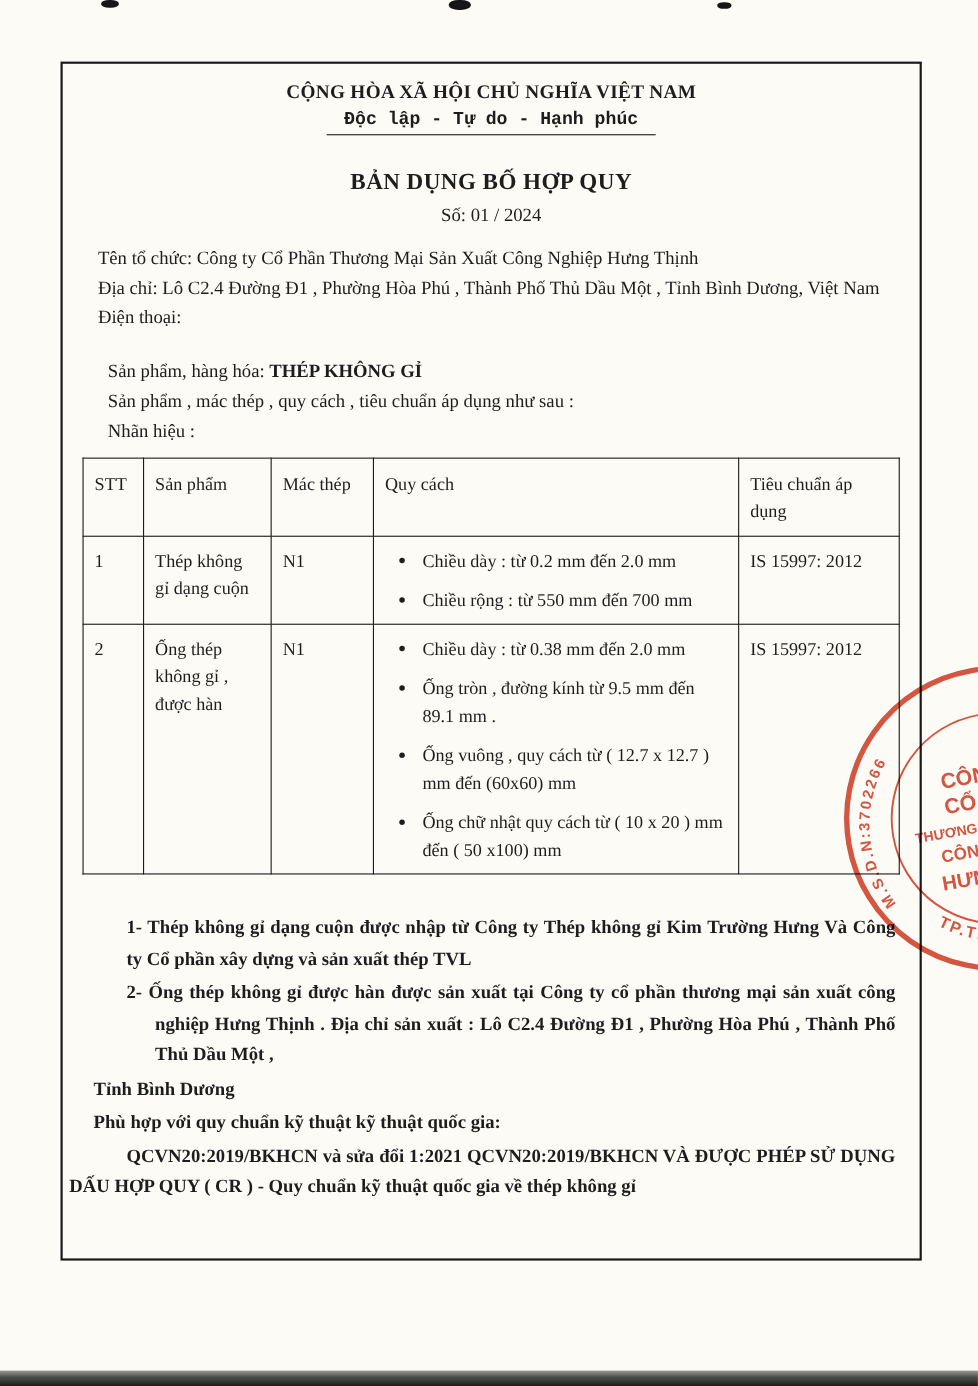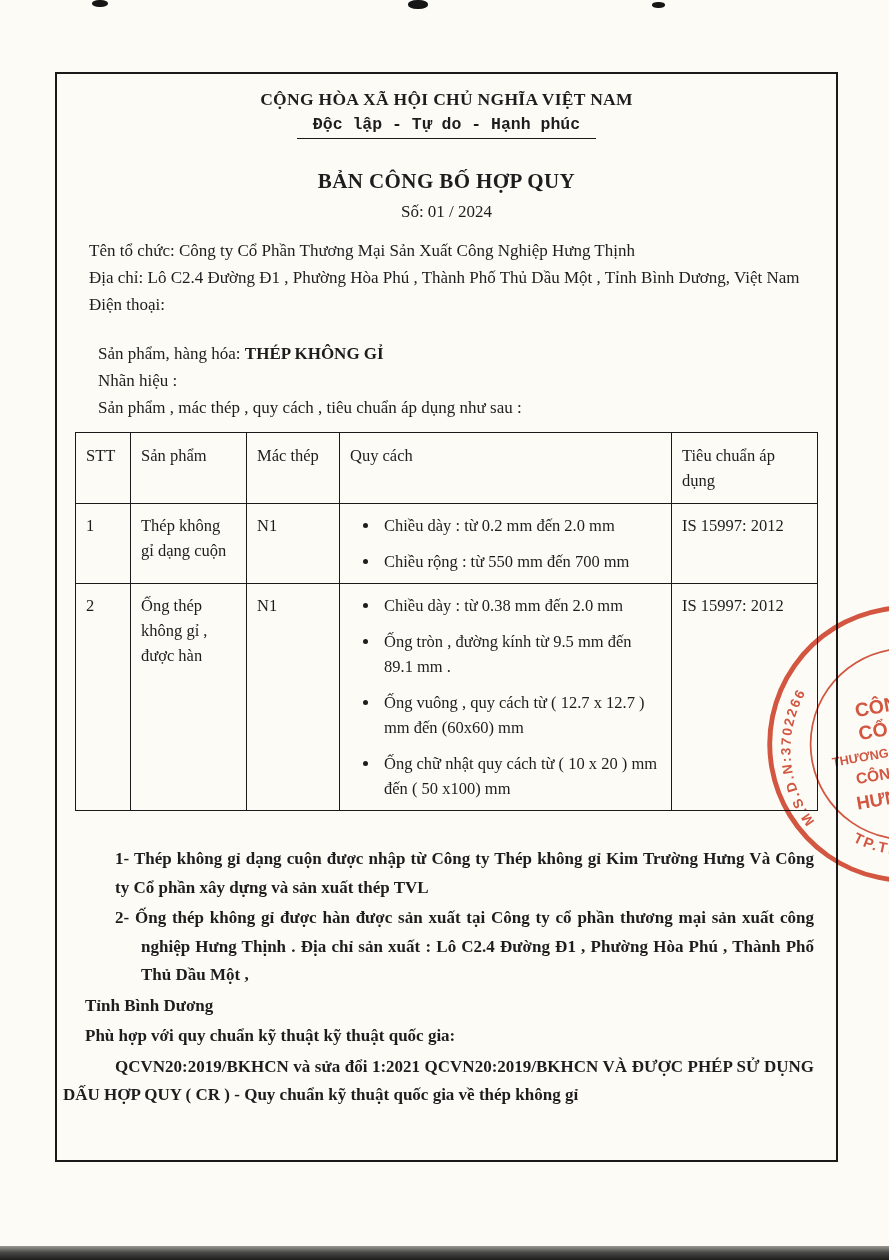--- a/index.html
+++ b/index.html
@@ -12,21 +12,21 @@
   .speck { position:absolute; background:#161616; border-radius:45%; }
   .speck.s1 { left:92px;  top:0;   width:16px; height:7px; }
   .speck.s2 { left:408px; top:0;   width:20px; height:9px; }
   .speck.s3 { left:652px; top:2px; width:13px; height:6px; }
   .scan-bottom {
     position:absolute; left:0; right:0; bottom:0; height:14px;
     background:linear-gradient(to bottom,#9a9892 0%,#4a4a48 45%,#1c1c1b 100%);
   }
   
   .border-box {
-    position:absolute; left:55px; top:72px; width:783px; height:1090px;
+    position:absolute; left:55px; top:56px; width:783px; height:1090px;
     border:2px solid #1a1a1a; box-sizing:border-box;
     padding:15px 18px 0 18px;
   }
   .nat-title { text-align:center; font-weight:bold; font-size:17.5px; letter-spacing:.3px; }
   .motto-wrap { text-align:center; margin-top:5px; }
   .motto {
     display:inline-block; font-weight:bold; font-size:16.5px;
     border-bottom:1.6px solid #1a1a1a; padding:0 16px 4px 16px;font-family:Liberation Mono, monospace;
   }
   .doc-title { text-align:center; font-weight:bold; font-size:21px; letter-spacing:.4px; margin:30px 0 0 0; }
@@ -73,30 +73,30 @@
   <div class="speck s2"></div>
   <div class="speck s3"></div>
 
   <div class="border-box">
 
     <div class="nat-title">CỘNG HÒA XÃ HỘI CHỦ NGHĨA VIỆT NAM</div>
     <div class="motto-wrap">
       <span class="motto">Độc lập - Tự do - Hạnh phúc</span>
     </div>
 
-    <div class="doc-title">BẢN CÔNG BỐ HỢP QUY</div>
+    <div class="doc-title">BẢN DỤNG BỐ HỢP QUY</div>
     <div class="doc-number">Số: 01 / 2024</div>
 
     <div class="info">
       <p>Tên tổ chức: Công ty Cổ Phần Thương Mại Sản Xuất Công Nghiệp Hưng Thịnh</p>
       <p>Địa chỉ: Lô C2.4 Đường Đ1 , Phường Hòa Phú , Thành Phố Thủ Dầu Một , Tỉnh Bình Dương, Việt Nam</p>
       <p>Điện thoại:</p>
       <p class="indent gap"><span>Sản phẩm, hàng hóa: </span><span class="product-value">THÉP KHÔNG GỈ</span></p>
+      <p class="indent">Sản phẩm , mác thép , quy cách , tiêu chuẩn áp dụng như sau :</p>
       <p class="indent">Nhãn hiệu :</p>
-      <p class="indent">Sản phẩm , mác thép , quy cách , tiêu chuẩn áp dụng như sau :</p>
     </div>
 
     <table class="spec">
       <colgroup>
         <col style="width:55px">
           <col style="width:116px">
           <col style="width:93px">
           <col style="width:332px">
           <col>
       </colgroup>

